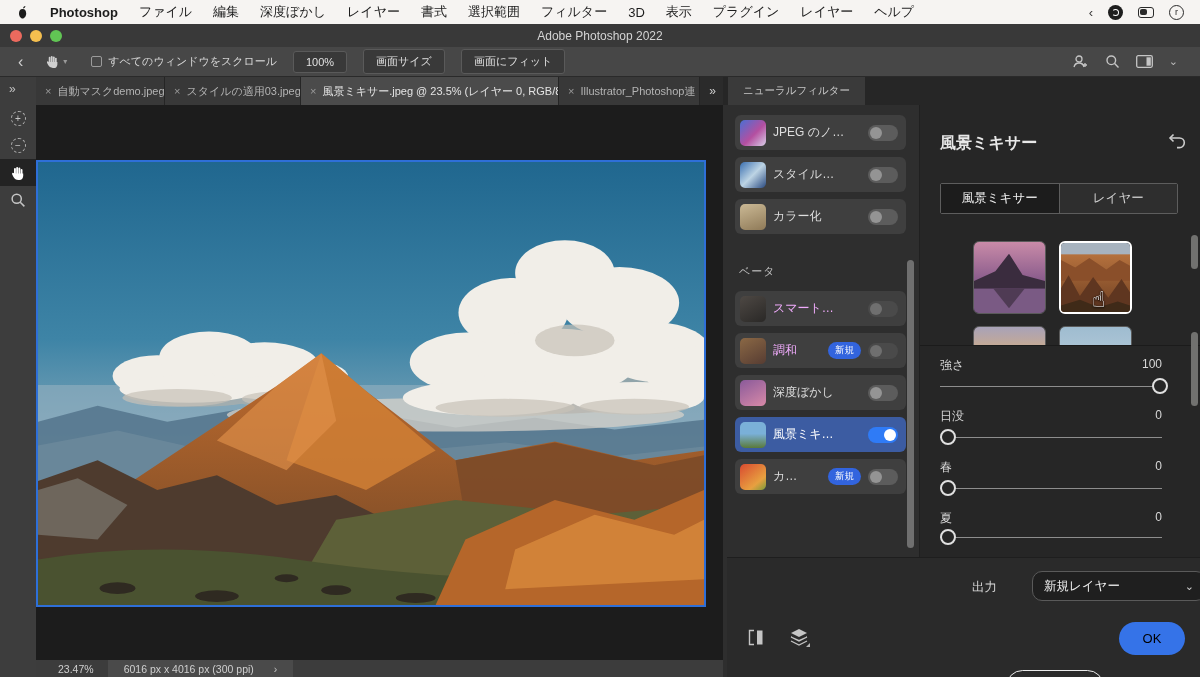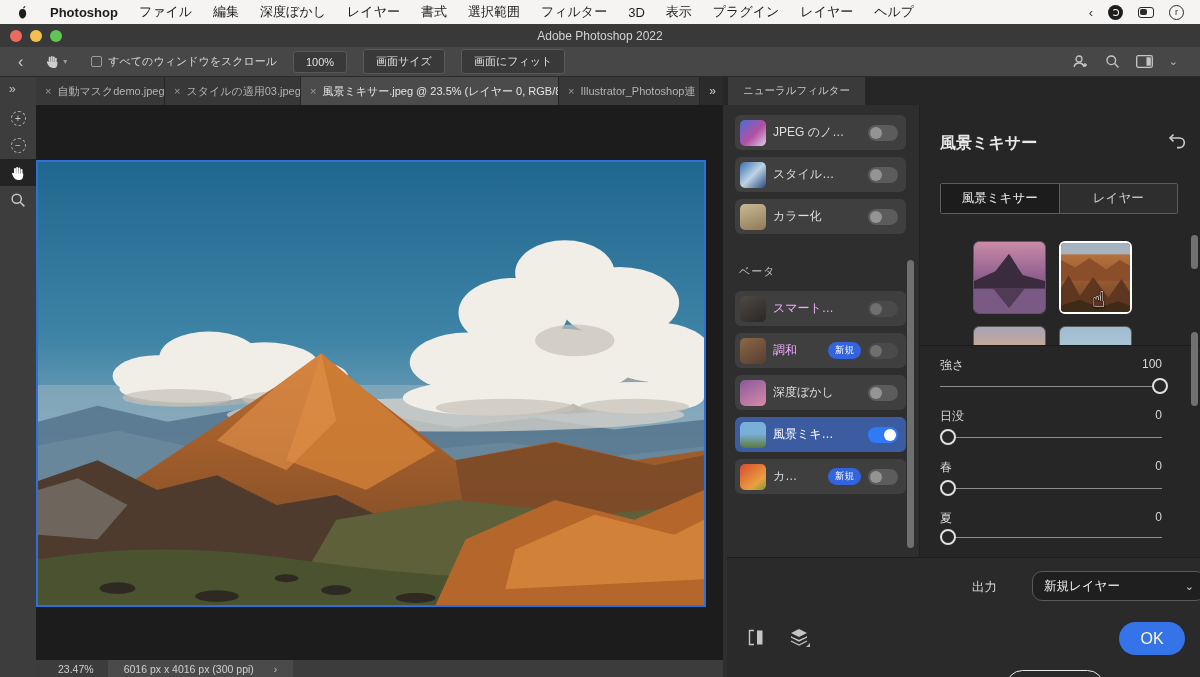--- a/index.html
+++ b/index.html
@@ -118,21 +118,21 @@
   .out-label { position:absolute; left:245px; top:21px; font-size:12.5px; color:#d8d8d8; }
   .out-select { position:absolute; left:281px; top:13px; width:174px; height:30px; background:#1f1f1f;
                 border:1px solid #5a5a5a; border-radius:10px; display:flex; align-items:center;
                 padding:0 11px; font-size:12.5px; color:#ececec;margin-left:24px; }
   .out-select .dd { margin-left:auto; color:#cfcfcf; font-size:11px; }
   .ft-icon { position:absolute; top:70px; color:#c5c5c5; }
   .btn-cancel { position:absolute; left:279px; top:64px; width:98px; height:33px; border:1.5px solid #eaeaea;
                 border-radius:17px; background:transparent; color:#f2f2f2; font-size:13px;
                 display:flex; align-items:center; justify-content:center;margin-top:48px; }
   .btn-ok { position:absolute; left:392px; top:64px; width:66px; height:33px; border-radius:17px;
-            background:#3573e8; color:#fef9c3; font-size:16px; display:flex; align-items:center; justify-content:center; }
+            background:#3573e8; color:#000000; font-size:13px; display:flex; align-items:center; justify-content:center; }
   .panel-scroll-a { position:absolute; right:2px; top:158px; width:7px; height:34px; background:#71716f; border-radius:3.5px; }
   .panel-scroll-b { position:absolute; right:2px; top:255px; width:7px; height:74px; background:#71716f; border-radius:3.5px; }
 </style>
 </head>
 <body>
 
 <div class="menubar">
   <span style="display:flex">
     <svg width="13" height="15" viewBox="0 0 13 15">
         <path fill="#1c1c1c" d="M6.6 4.1c-2.5 0-3.6 2-3.6 4.4 0 2.5 1.6 5 3.6 5s3.6-2.5 3.6-5c0-2.4-1.1-4.4-3.6-4.4zM7.1 3.5c0-1.5 1-2.5 2.3-2.5 0 1.5-1.2 2.5-2.3 2.5z"></path>

